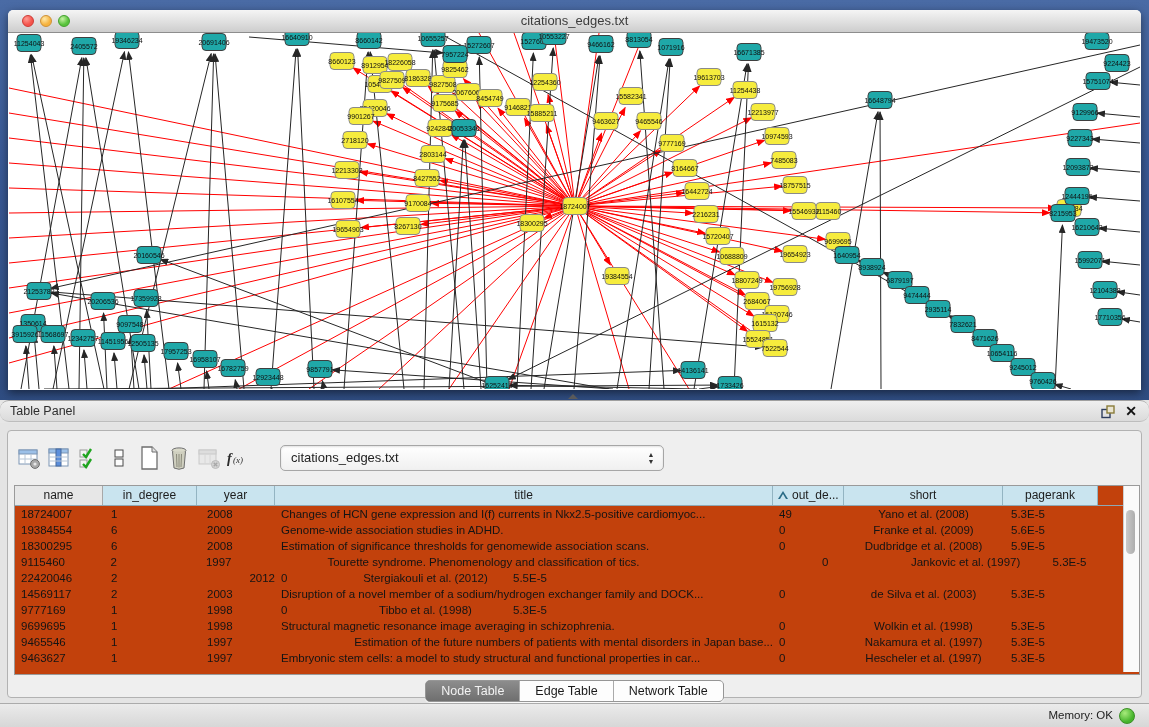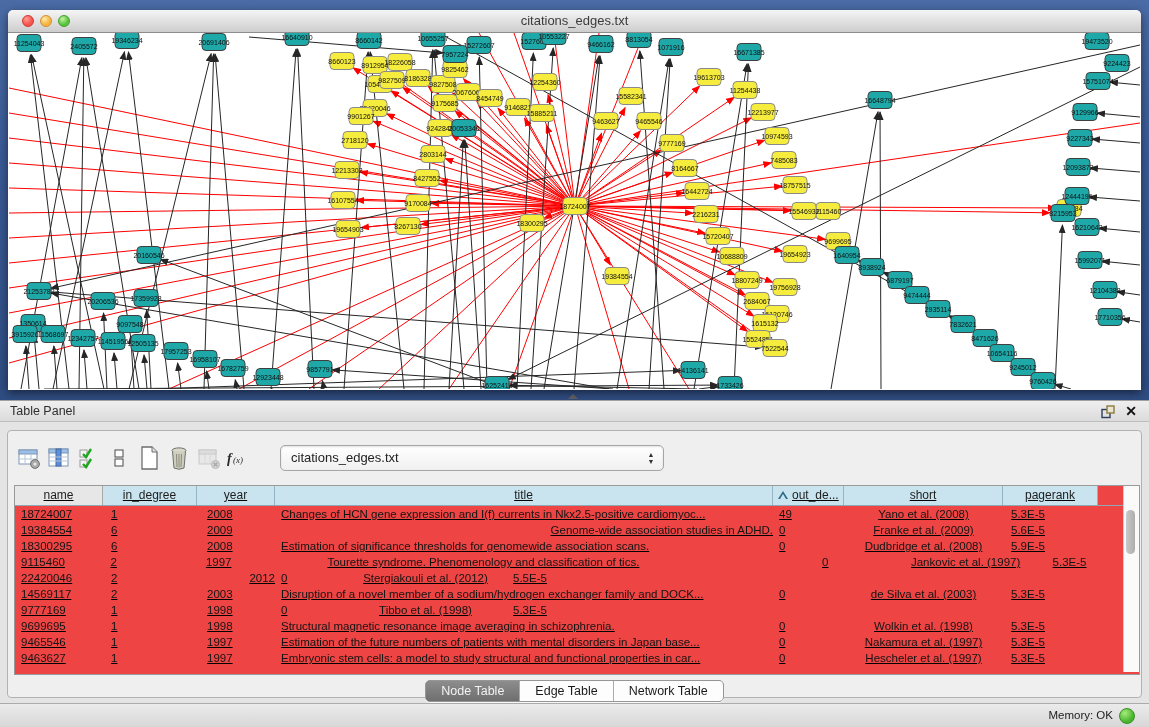--- a/index.html
+++ b/index.html
@@ -19,21 +19,21 @@
   .tl.grn{left:50px;background:radial-gradient(circle at 35% 30%,#c6f2a3,#58c33c 60%);border:1px solid #41a12c;}
   #win-title{position:absolute;left:0;right:0;top:0;height:22px;line-height:22px;text-align:center;
              font-size:13px;color:#3c3c3c;}
   #canvas{position:absolute;left:1px;top:23px;width:1131px;height:356px;background:#ffffff;overflow:hidden;}
   #net{position:absolute;left:0;top:0;}
   #net text{font-size:7px;fill:#101010;}
 
   
   #tp-bar{position:absolute;left:0;top:400px;width:1149px;height:22px;
           background:linear-gradient(#efefef,#dbdbdb);border-top:1px solid #9f9f9f;
-          border-bottom:1px solid #bdbdbd;box-sizing:border-box;}
+          border-bottom:1px solid #bdbdbd;box-sizing:border-box;border-radius:9px;}
   #tp-title{position:absolute;left:10px;top:3px;font-size:12.5px;color:#2e2e2e;}
   #tp-float{position:absolute;right:34px;top:4px;width:14px;height:14px;cursor:pointer;}
   #tp-close{position:absolute;right:12px;top:2px;font-size:14px;font-weight:bold;color:#111;cursor:pointer;}
   #split-handle{position:absolute;left:568px;top:-7px;width:0;height:0;
                 border-left:5px solid transparent;border-right:5px solid transparent;
                 border-bottom:5px solid #5a5a5a;}
 
   
   #panel-body{position:absolute;left:0;top:423px;width:1149px;height:280px;background:#e4e4e4;}
   #panel-box{position:absolute;left:7px;top:7px;width:1133px;height:266px;background:#efefef;
@@ -43,22 +43,22 @@
   #toolbar{position:absolute;left:6px;top:12px;height:30px;display:flex;align-items:center;}
   .tbtn{width:30px;height:28px;display:flex;align-items:center;justify-content:center;cursor:pointer;}
   .tbtn.disabled{opacity:.55;}
   #combo{position:absolute;left:272px;top:14px;width:382px;height:24px;background:linear-gradient(#ffffff,#f0f0f0);
          border:1px solid #a6a6a6;border-radius:5px;box-shadow:inset 0 1px 2px rgba(0,0,0,.12);cursor:pointer;}
   #combo-text{position:absolute;left:10px;top:4px;font-size:13px;color:#222;}
   #combo-step{position:absolute;right:6px;top:2px;width:12px;height:20px;font-size:7px;color:#333;
               display:flex;flex-direction:column;align-items:center;justify-content:center;line-height:7px;}
 
   
-  #table-wrap{position:absolute;left:6px;top:54px;width:1124px;height:188px;background:#ef4444;
-              border:1px solid #9a9a9a;overflow:hidden;text-decoration:underline;}
+  #table-wrap{position:absolute;left:6px;top:54px;width:1124px;height:188px;background:#c2410c;
+              border:1px solid #9a9a9a;overflow:hidden;}
   #thead{display:flex;height:19px;border-bottom:1px solid #8fa8b4;}
   .th{box-sizing:border-box;height:19px;line-height:18px;font-size:12px;color:#1d1d1d;text-align:center;
       background:#c9e4ef;border-right:1px solid #93b4c2;overflow:hidden;white-space:nowrap;cursor:pointer;}
   .th.gray{background:#e7e7e7;border-right:1px solid #a8a8a8;}
   .th.sorted{text-align:left;padding-left:5px;}
   .sort-tri{display:inline-block;width:0;height:0;border-left:5px solid transparent;border-right:5px solid transparent;
             border-bottom:8px solid #2a6b86;margin-right:4px;position:relative;top:0px;}
   .sort-tri::after{content:"";position:absolute;left:-3px;top:2.5px;width:0;height:0;
             border-left:3px solid transparent;border-right:3px solid transparent;border-bottom:5px solid #c9e4ef;}
   .tr{display:flex;height:16px;line-height:16px;font-size:11.5px;color:#141414;cursor:default;}
@@ -828,21 +828,21 @@
             <div class="td" style="width: 78px; text-align: left; padding-left: 10px;">2008</div>
             <div class="td" style="width: 498px; text-align: left; padding-left: 6px;">Changes of HCN gene expression and I(f) currents in Nkx2.5-positive cardiomyoc...</div>
             <div class="td" style="width: 71px; text-align: left; padding-left: 6px;">49</div>
             <div class="td" style="width: 159px; text-align: center;">Yano et al. (2008)</div>
             <div class="td" style="width: 95px; text-align: left; padding-left: 8px;">5.3E-5</div>
           </div>
           <div class="tr">
             <div class="td" style="width: 88px; text-align: left; padding-left: 6px;">19384554</div>
             <div class="td" style="width: 94px; text-align: left; padding-left: 8px;">6</div>
             <div class="td" style="width: 78px; text-align: left; padding-left: 10px;">2009</div>
-            <div class="td" style="width: 498px; text-align: right; padding-left: 6px;">Genome-wide association studies in ADHD.</div>
+            <div class="td" style="width: 498px; text-align: left; padding-left: 6px;">Genome-wide association studies in ADHD.</div>
             <div class="td" style="width: 71px; text-align: left; padding-left: 6px;">0</div>
             <div class="td" style="width: 159px; text-align: center;">Franke et al. (2009)</div>
             <div class="td" style="width: 95px; text-align: left; padding-left: 8px;">5.6E-5</div>
           </div>
           <div class="tr">
             <div class="td" style="width: 88px; text-align: left; padding-left: 6px;">18300295</div>
             <div class="td" style="width: 94px; text-align: left; padding-left: 8px;">6</div>
             <div class="td" style="width: 78px; text-align: left; padding-left: 10px;">2008</div>
             <div class="td" style="width: 498px; text-align: left; padding-left: 6px;">Estimation of significance thresholds for genomewide association scans.</div>
             <div class="td" style="width: 71px; text-align: left; padding-left: 6px;">0</div>
@@ -889,21 +889,21 @@
             <div class="td" style="width: 78px; text-align: left; padding-left: 10px;">1998</div>
             <div class="td" style="width: 498px; text-align: left; padding-left: 6px;">Structural magnetic resonance image averaging in schizophrenia.</div>
             <div class="td" style="width: 71px; text-align: left; padding-left: 6px;">0</div>
             <div class="td" style="width: 159px; text-align: center;">Wolkin et al. (1998)</div>
             <div class="td" style="width: 95px; text-align: left; padding-left: 8px;">5.3E-5</div>
           </div>
           <div class="tr">
             <div class="td" style="width: 88px; text-align: left; padding-left: 6px;">9465546</div>
             <div class="td" style="width: 94px; text-align: left; padding-left: 8px;">1</div>
             <div class="td" style="width: 78px; text-align: left; padding-left: 10px;">1997</div>
-            <div class="td" style="width: 498px; text-align: left; padding-left: 6px;">Estimation of the future numbers of patients with mental disorders in Japan base...</div>
+            <div class="td" style="width: 498px; text-align: right; padding-left: 6px;">Estimation of the future numbers of patients with mental disorders in Japan base...</div>
             <div class="td" style="width: 71px; text-align: left; padding-left: 6px;">0</div>
             <div class="td" style="width: 159px; text-align: center;">Nakamura et al. (1997)</div>
             <div class="td" style="width: 95px; text-align: left; padding-left: 8px;">5.3E-5</div>
           </div>
           <div class="tr">
             <div class="td" style="width: 88px; text-align: left; padding-left: 6px;">9463627</div>
             <div class="td" style="width: 94px; text-align: left; padding-left: 8px;">1</div>
             <div class="td" style="width: 78px; text-align: left; padding-left: 10px;">1997</div>
             <div class="td" style="width: 498px; text-align: left; padding-left: 6px;">Embryonic stem cells: a model to study structural and functional properties in car...</div>
             <div class="td" style="width: 71px; text-align: left; padding-left: 6px;">0</div>

